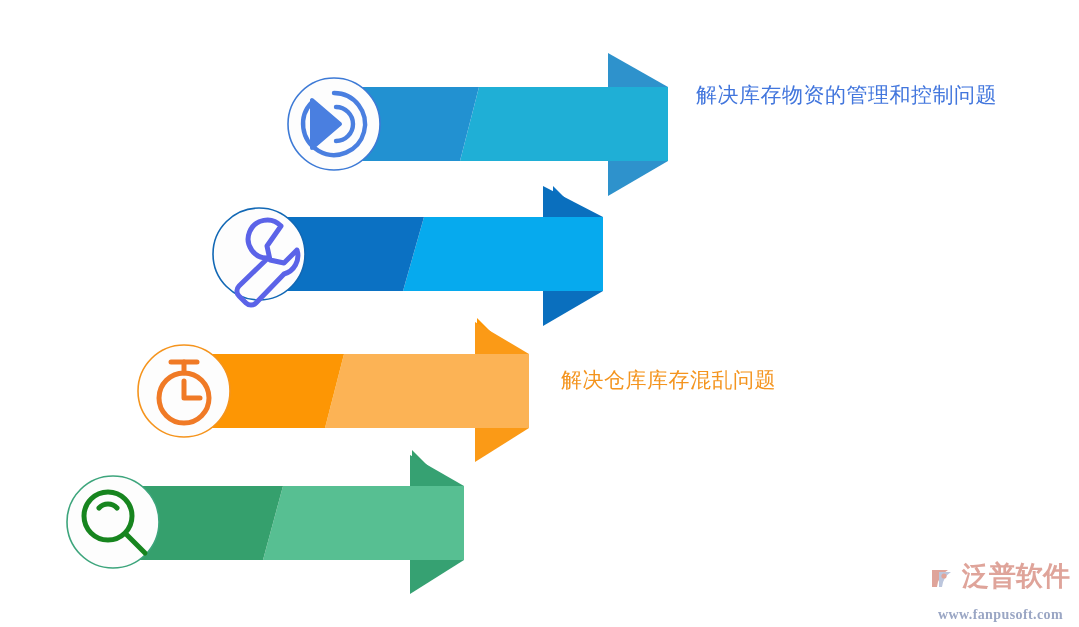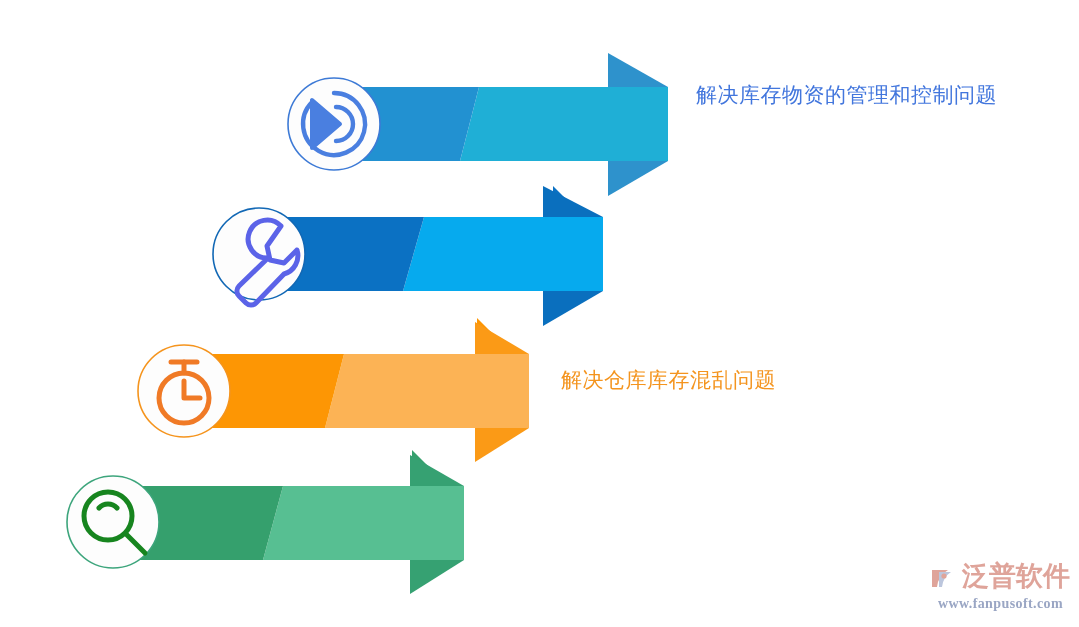--- a/index.html
+++ b/index.html
@@ -75,21 +75,21 @@
     color: #dfa49a;
     letter-spacing: 0px;
     line-height: 1;
   }
   #watermark .wm-url {
     font-family: "Liberation Serif", "DejaVu Serif", serif;
     font-size: 14px;
     font-weight: 700;
     color: #9aa6c4;
     letter-spacing: 0.4px;
-    margin-top: 3px;
+    margin-top: 14px;
     text-align: center;
   }
 </style>
 </head>
 <body>
 
 <div id="stage">
 
   <div class="row">
     <svg viewBox="0 0 1079 627" xmlns="http://www.w3.org/2000/svg">

